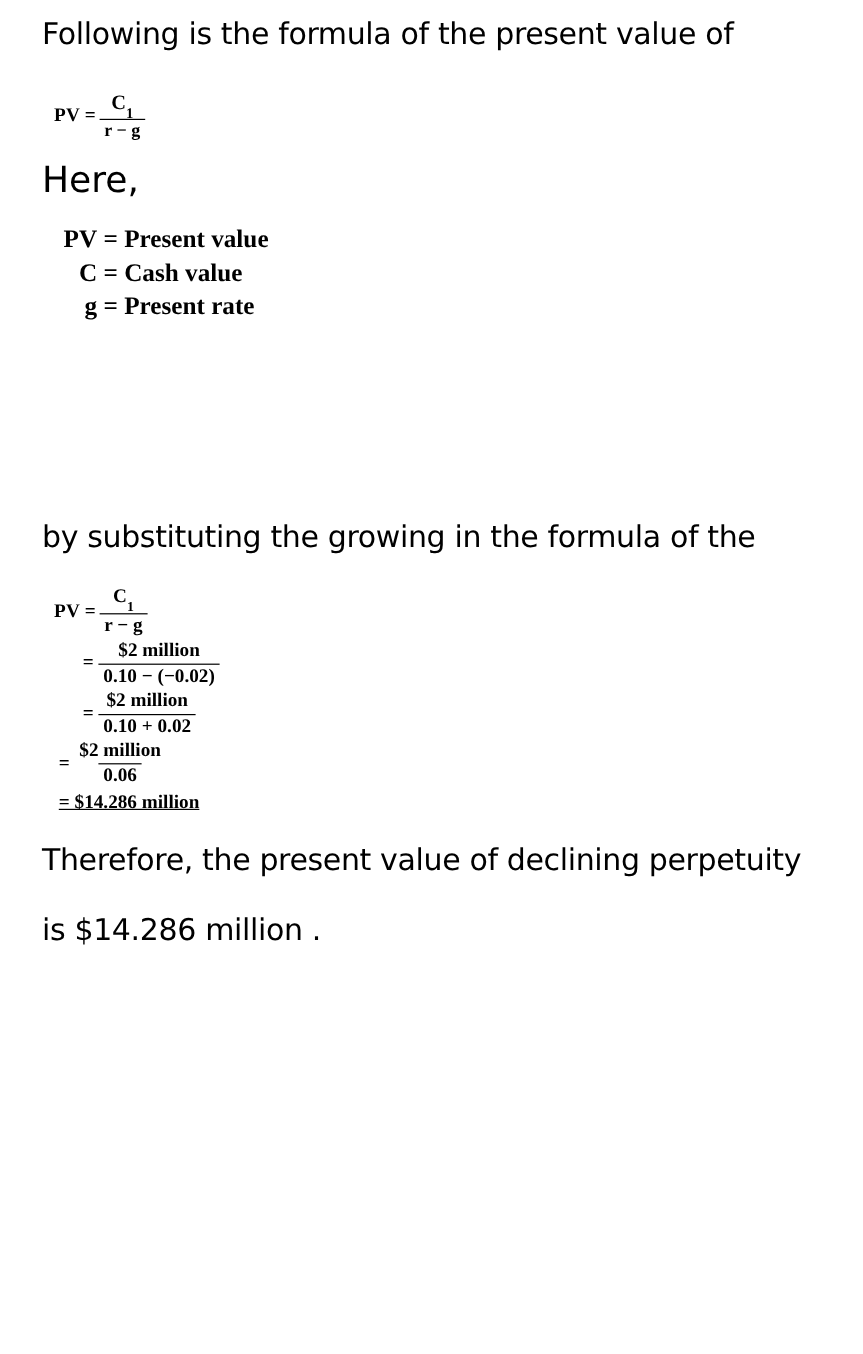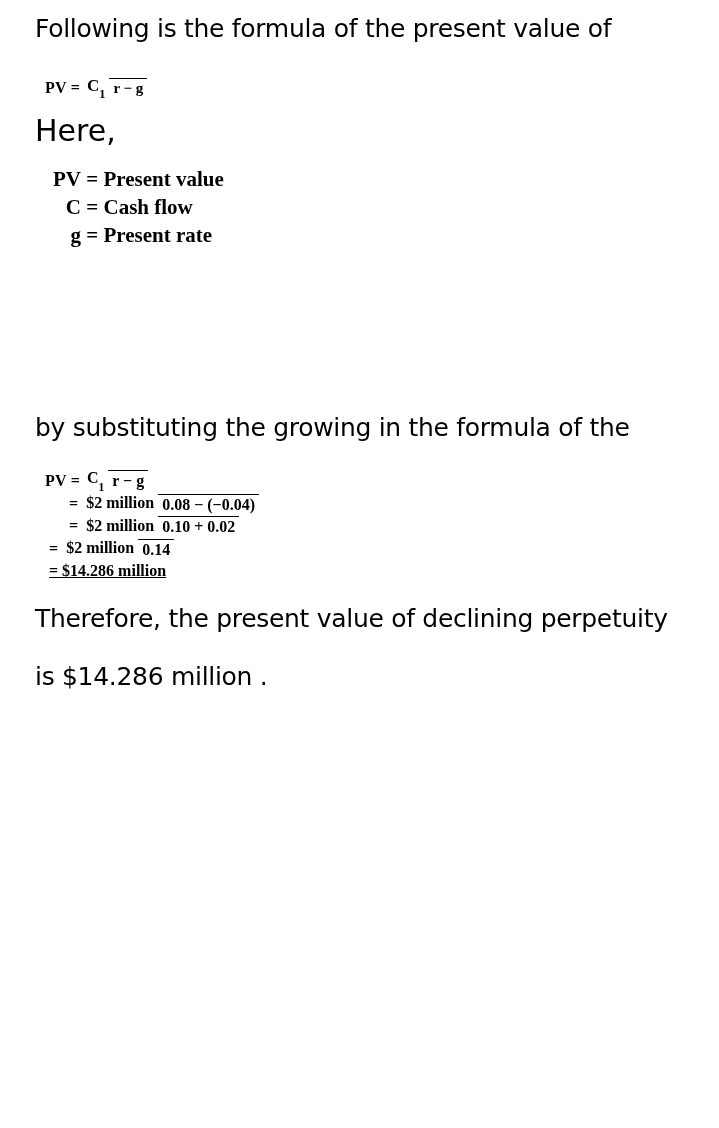--- a/index.html
+++ b/index.html
@@ -50,21 +50,21 @@
     align-items: center;
     font-size: 16px;
   }
   .eq-lhs {
     font-size: 16px;
     font-weight: bold;
     letter-spacing: 0.2px;
   }
   .frac {
     display: inline-flex;
-    flex-direction: row;
+    flex-direction: column;
     align-items: center;
     justify-content: center;
     vertical-align: middle;
     margin: 0 3px;
     line-height: 1.15;
   }
   .frac .num {
     padding: 0 4px 1px 4px;
     white-space: nowrap;
   }
@@ -154,21 +154,21 @@
 
   <div class="defs">
     <span class="def-line">
       <span class="sym" style="width:28px">PV</span>
       <span>=</span>
       <span>Present value</span>
     </span>
     <span class="def-line">
       <span class="sym" style="width:28px">C</span>
       <span>=</span>
-      <span>Cash flow</span>
+      <span>Cash value</span>
     </span>
     <span class="def-line">
       <span class="sym" style="width:28px">g</span>
       <span>=</span>
       <span>Present rate</span>
     </span>
   </div>
 
   <div class="spacer-gap"></div>
 
@@ -183,37 +183,37 @@
       <span class="frac">
         <span class="num"><span>C</span><span class="sub">1</span></span>
         <span class="den">r − g</span>
       </span>
     </div>
 
     <div class="calc-row indent-1">
       <span class="lead">=</span>
       <span class="frac">
         <span class="num">$2 million</span>
-        <span class="den">0.08 − (−0.04)</span>
+        <span class="den">0.10 − (−0.02)</span>
       </span>
     </div>
 
     <div class="calc-row indent-2">
       <span class="lead">=</span>
       <span class="frac">
         <span class="num">$2 million</span>
         <span class="den">0.10 + 0.02</span>
       </span>
     </div>
 
     <div class="calc-row indent-3">
       <span class="lead">=</span>
       <span class="frac">
         <span class="num">$2 million</span>
-        <span class="den">0.14</span>
+        <span class="den">0.06</span>
       </span>
     </div>
 
     <div class="result-row">= $14.286 million</div>
   </div>
 
   <div class="para" style="margin-top:10px">
     <span class="para-line">Therefore, the present value of declining perpetuity</span>
     <span class="para-line">is $14.286 million .</span>
   </div>

